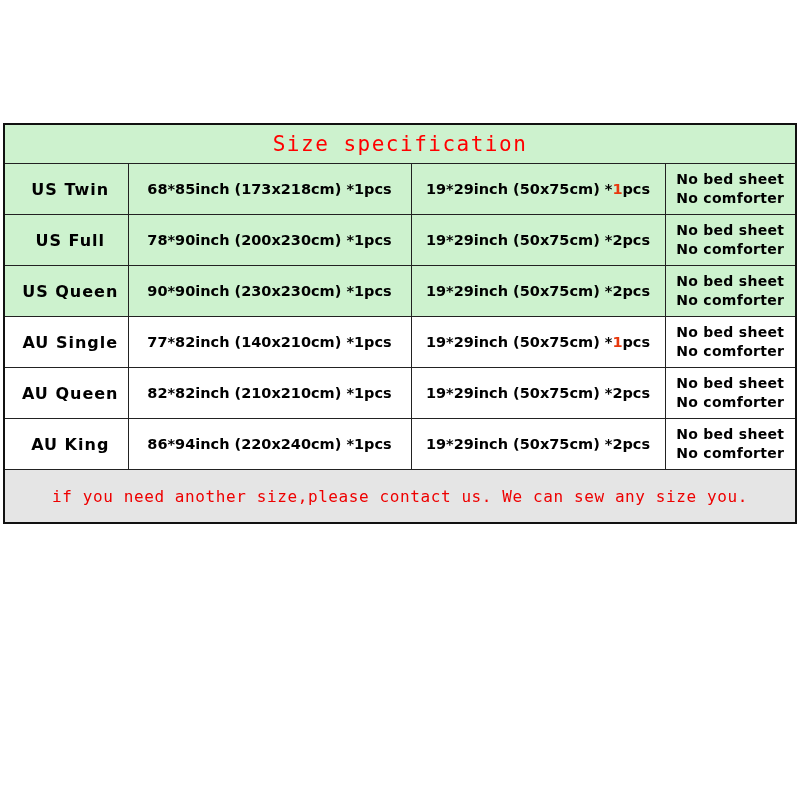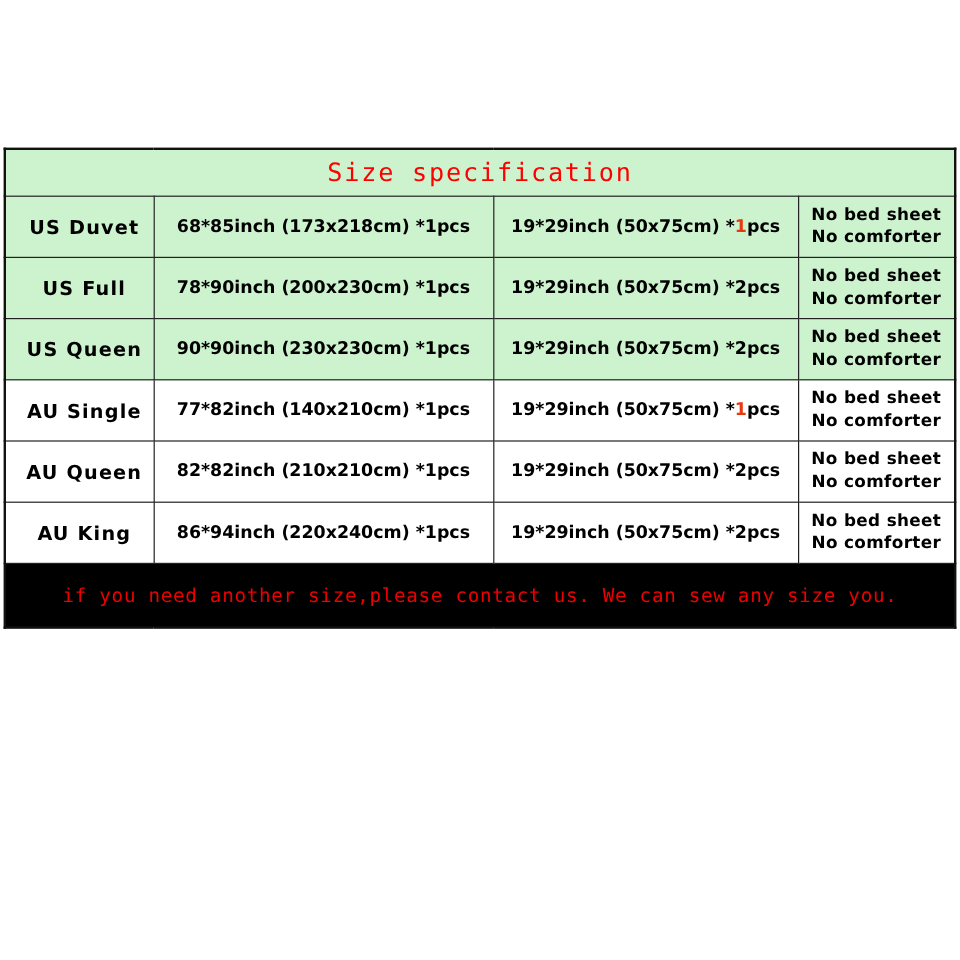--- a/index.html
+++ b/index.html
@@ -107,21 +107,21 @@
     color: #000000;
     line-height: 1.35;
     text-align: center;
     letter-spacing: 0.3px;
   }
   .cell-note .nl { display: block; }
 
   
   .footer-cell {
     height: 52px;
-    background: #000000;
+    background: #e5e5e5;
     color: #ee0000;
     font-family: "DejaVu Sans Mono", monospace;
     font-size: 16px;
     letter-spacing: 0.6px;
     text-align: center;
   }
 </style>
 </head>
 <body>
 
@@ -135,21 +135,21 @@
       <col class="c-note">
     </colgroup>
     <tbody>
 
       <tr>
         <td class="title-cell" colspan="4">Size specification</td>
       </tr>
 
 
       <tr class="data-row row-green">
-          <td class="cell-size">US Duvet</td>
+          <td class="cell-size">US Twin</td>
           <td class="cell-spec">68*85inch (173x218cm) *1pcs</td>
           <td class="cell-spec"><span>19*29inch (50x75cm) *</span><span class="hl">1</span><span>pcs</span></td>
           <td class="cell-note">
             <span class="nl">No bed sheet</span>
             <span class="nl">No comforter</span>
           </td>
         </tr>
         <tr class="data-row row-green">
           <td class="cell-size">US Full</td>
           <td class="cell-spec">78*90inch (200x230cm) *1pcs</td>

